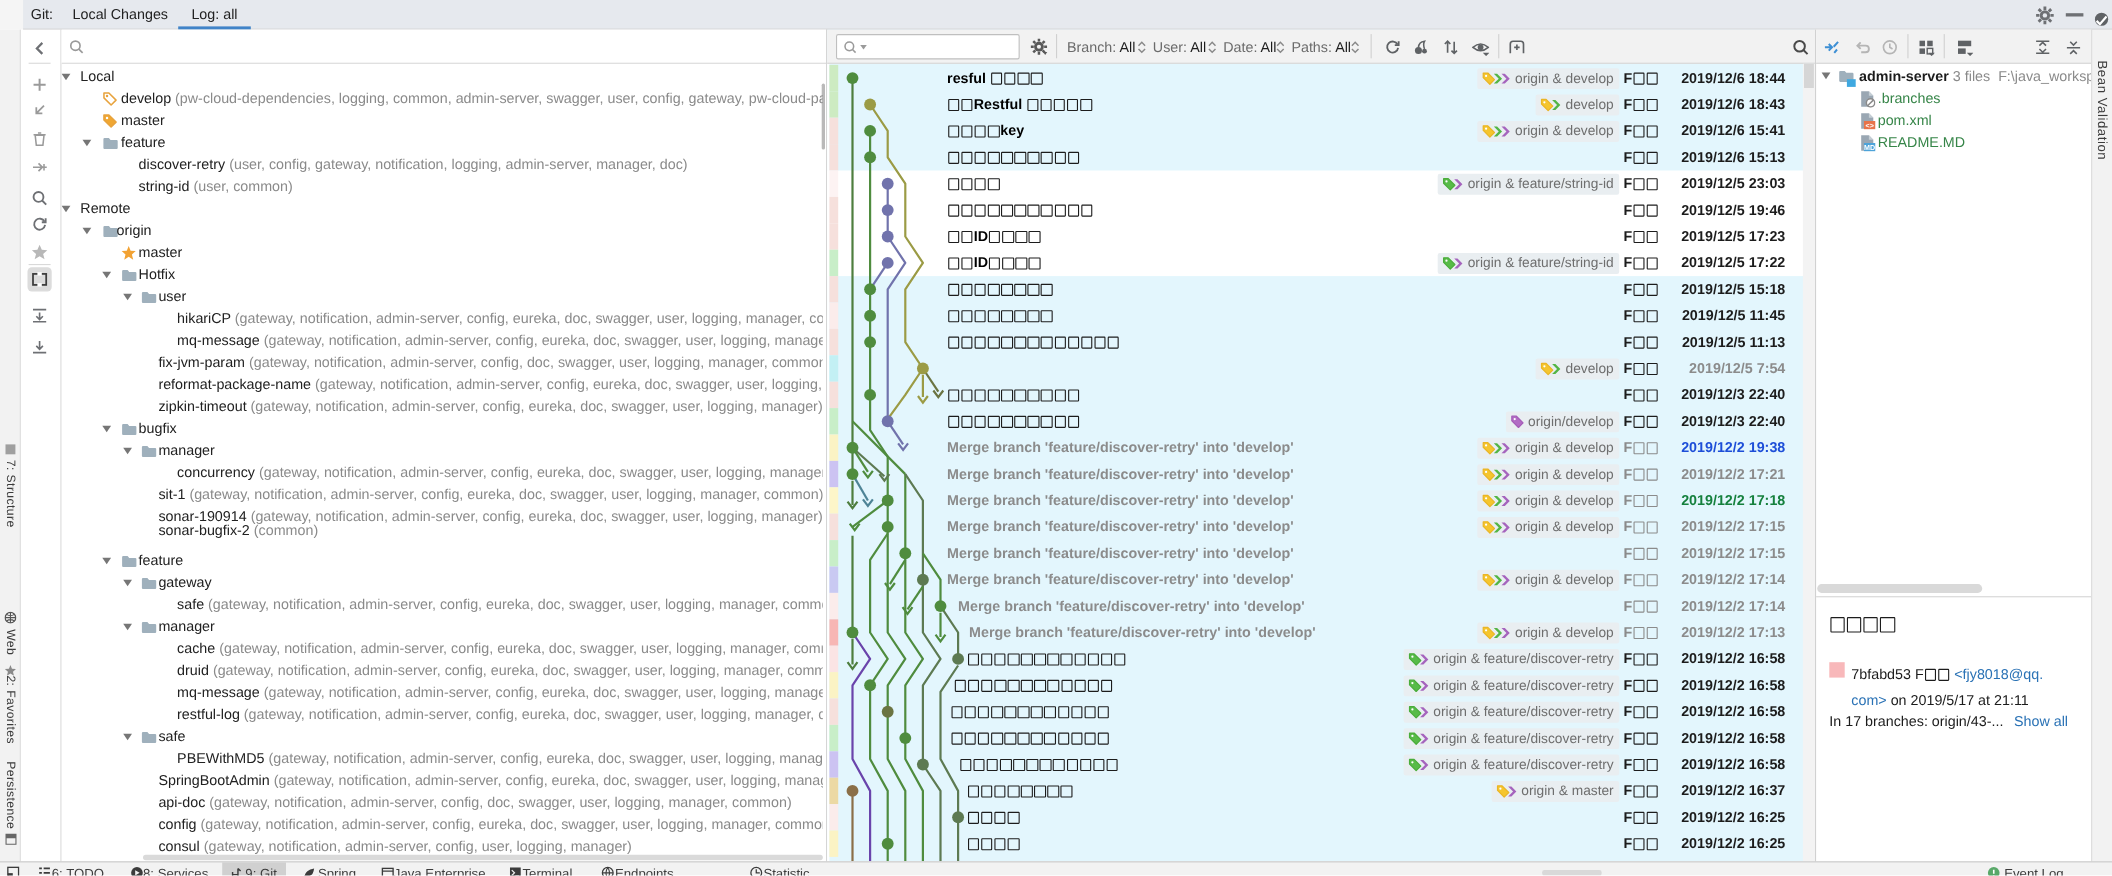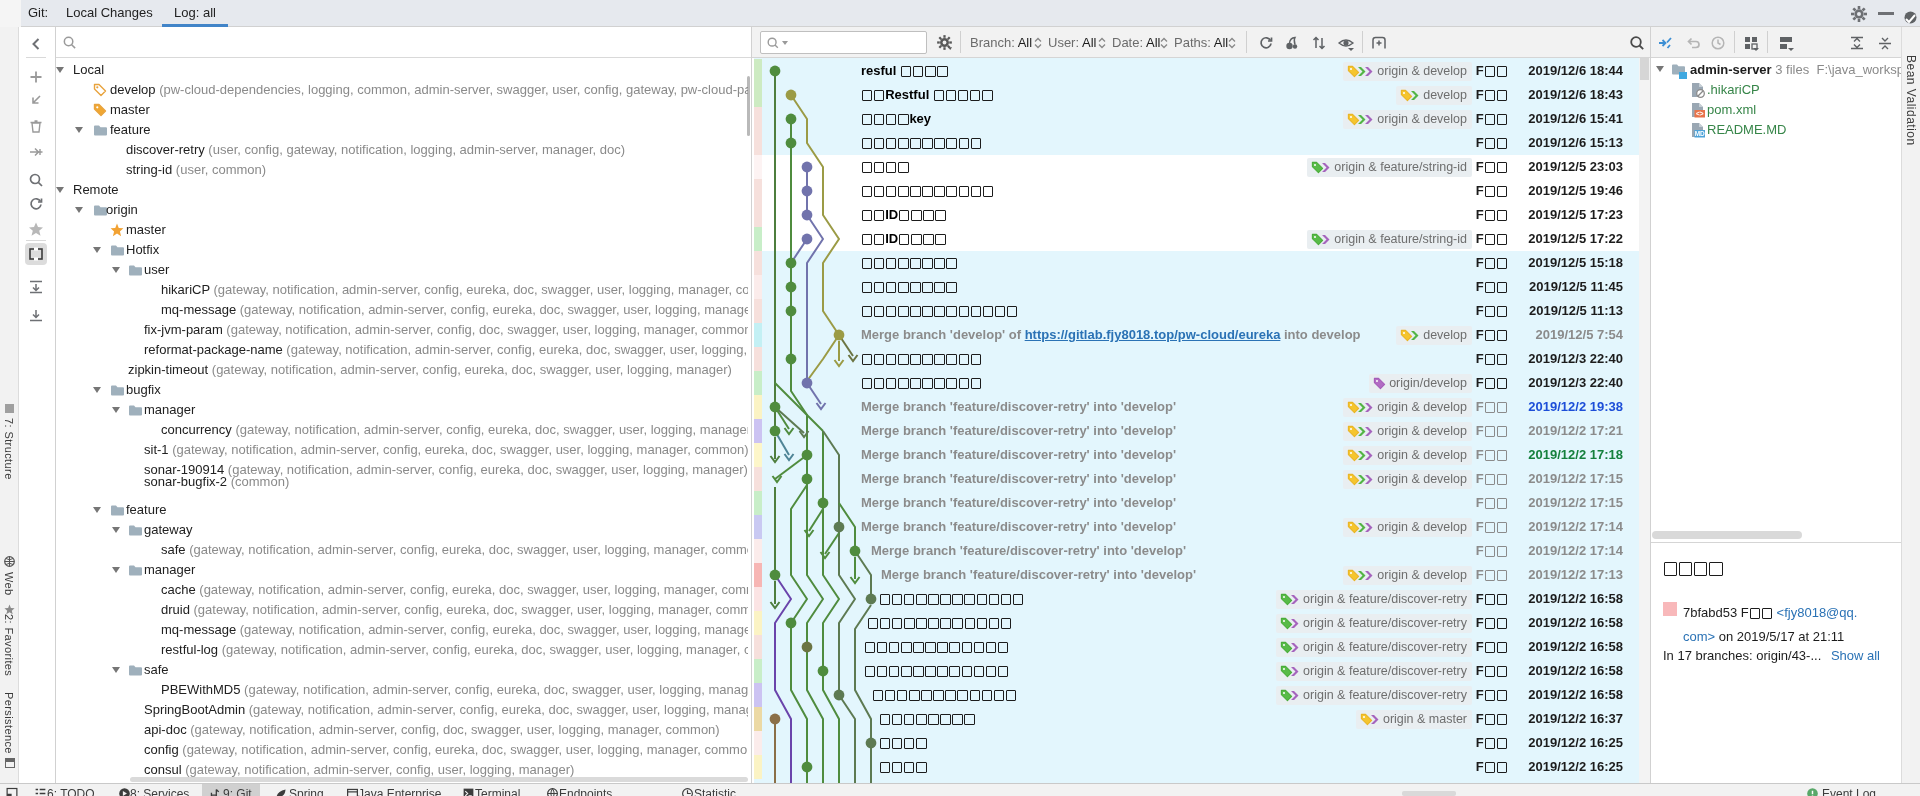--- a/index.html
+++ b/index.html
@@ -176,21 +176,21 @@
 <div class="tree-row" style="left:56px;top:300px;width:692px">
     <span class="abs" style="left:105px"><span style="color:#212121">mq-message</span><span class="g"> (gateway, notification, admin-server, config, eureka, doc, swagger, user, logging, manager, common)</span></span>
   </div>
 <div class="tree-row" style="left:56px;top:320px;width:692px">
     <span class="abs" style="left:88px"><span style="color:#212121">fix-jvm-param</span><span class="g"> (gateway, notification, admin-server, config, doc, swagger, user, logging, manager, common)</span></span>
   </div>
 <div class="tree-row" style="left:56px;top:340px;width:692px">
     <span class="abs" style="left:88px"><span style="color:#212121">reformat-package-name</span><span class="g"> (gateway, notification, admin-server, config, eureka, doc, swagger, user, logging, manager)</span></span>
   </div>
 <div class="tree-row" style="left:56px;top:360px;width:692px">
-    <span class="abs" style="left:72px"><span style="color:#212121">zipkin-timeout</span><span class="g"> (gateway, notification, admin-server, config, eureka, doc, swagger, user, logging, manager)</span></span>
+    <span class="abs" style="left:88px"><span style="color:#212121">zipkin-timeout</span><span class="g"> (gateway, notification, admin-server, config, eureka, doc, swagger, user, logging, manager)</span></span>
   </div>
 <div class="tree-row" style="left:56px;top:380px;width:692px">
     <span class="tri" style="left:37px;top:7px"></span>
     <svg class="abs" style="left:54px;top:4px" width="15" height="13" viewBox="0 0 15 13">
       <path d="M1,2.5 Q1,1.5 2,1.5 L6,1.5 L7.5,3.2 L13,3.2 Q14,3.2 14,4.2 L14,10.5 Q14,11.5 13,11.5 L2,11.5 Q1,11.5 1,10.5 Z" fill="#9fb0bc"></path>
     </svg>
     <span class="abs" style="left:70px"><span style="color:#212121">bugfix</span><span class="g"></span></span>
   </div>
 <div class="tree-row" style="left:56px;top:400px;width:692px">
     <span class="tri" style="left:56px;top:7px"></span>
@@ -476,21 +476,20 @@
     <span class="abs" style="left:109px"><span class="cj" style="width:10.5px;height:11.5px;border-color:#1c1c1c"></span><span class="cj" style="width:10.5px;height:11.5px;border-color:#1c1c1c"></span><span class="cj" style="width:10.5px;height:11.5px;border-color:#1c1c1c"></span><span class="cj" style="width:10.5px;height:11.5px;border-color:#1c1c1c"></span><span class="cj" style="width:10.5px;height:11.5px;border-color:#1c1c1c"></span><span class="cj" style="width:10.5px;height:11.5px;border-color:#1c1c1c"></span><span class="cj" style="width:10.5px;height:11.5px;border-color:#1c1c1c"></span><span class="cj" style="width:10.5px;height:11.5px;border-color:#1c1c1c"></span></span>
     <span class="abs" style="right:142px;color:#1c1c1c">F<span class="cj" style="width:10.5px;height:11.5px;border-color:#1c1c1c"></span><span class="cj" style="width:10.5px;height:11.5px;border-color:#1c1c1c"></span></span>
     <span class="abs" style="right:27px;color:#1c1c1c">2019/12/5 11:45</span>
   </div>
 <div class="lr" style="left:752px;top:299px;width:898px">
     <span class="abs" style="left:109px"><span class="cj" style="width:10.5px;height:11.5px;border-color:#1c1c1c"></span><span class="cj" style="width:10.5px;height:11.5px;border-color:#1c1c1c"></span><span class="cj" style="width:10.5px;height:11.5px;border-color:#1c1c1c"></span><span class="cj" style="width:10.5px;height:11.5px;border-color:#1c1c1c"></span><span class="cj" style="width:10.5px;height:11.5px;border-color:#1c1c1c"></span><span class="cj" style="width:10.5px;height:11.5px;border-color:#1c1c1c"></span><span class="cj" style="width:10.5px;height:11.5px;border-color:#1c1c1c"></span><span class="cj" style="width:10.5px;height:11.5px;border-color:#1c1c1c"></span><span class="cj" style="width:10.5px;height:11.5px;border-color:#1c1c1c"></span><span class="cj" style="width:10.5px;height:11.5px;border-color:#1c1c1c"></span><span class="cj" style="width:10.5px;height:11.5px;border-color:#1c1c1c"></span><span class="cj" style="width:10.5px;height:11.5px;border-color:#1c1c1c"></span><span class="cj" style="width:10.5px;height:11.5px;border-color:#1c1c1c"></span></span>
     <span class="abs" style="right:142px;color:#1c1c1c">F<span class="cj" style="width:10.5px;height:11.5px;border-color:#1c1c1c"></span><span class="cj" style="width:10.5px;height:11.5px;border-color:#1c1c1c"></span></span>
     <span class="abs" style="right:27px;color:#1c1c1c">2019/12/5 11:13</span>
   </div>
 <div class="lr" style="left:752px;top:323px;width:898px">
-    <span class="abs" style="left:109px"><span style="color:#8b8b8b">Merge branch 'develop' of </span><span style="color:#2a72b5;text-decoration:underline">https://gitlab.fjy8018.top/pw-cloud/eureka</span><span style="color:#8b8b8b"> into develop</span></span>
     <span class="pill" style="right:178px;top:2.5px">
       <svg width="13" height="13" viewBox="0 0 14 14" style="margin-right:1px">
         <path d="M6,1.5 L12.5,8 L8,12.5 L1.5,6 L1.5,1.5 Z" fill="#f5c52e" stroke="#eab525" stroke-width="1.2" stroke-linejoin="round"></path>
         <circle cx="4.3" cy="4.3" r="1.1" fill="#fff"></circle>
       </svg>
       <svg width="11" height="13" viewBox="0 0 11 13" style="margin-left:-4px">
         <path d="M1,2 L4,2 L8.5,6.5 L4,11 L1,11 L5.5,6.5 Z" fill="#53b545"></path>
       </svg>
       <span style="margin-left:2px">develop</span>
     </span>
@@ -844,21 +843,21 @@
     <path d="M1,2.5 Q1,1.5 2,1.5 L6,1.5 L7.5,3.2 L13,3.2 Q14,3.2 14,4.2 L14,10.5 Q14,11.5 13,11.5 L2,11.5 Q1,11.5 1,10.5 Z" fill="#9fb0bc"></path>
   </svg>
 <div class="abs" style="left:1679px;top:72px;width:8px;height:7px;background:#3fa8e0"></div>
 <div class="abs" style="left:1690px;top:62px;font-size:13px"><span class="b">admin-server</span> <span class="g">3 files</span>&nbsp; <span class="g">F:\java_worksp</span></div>
 <svg class="abs" style="left:1690px;top:82px" width="15" height="16" viewBox="0 0 15 16">
     <path d="M2,1 H9 L13,5 V15 H2 Z" fill="#9aa7b3"></path>
     <path d="M9,1 L9,5 H13 Z" fill="#c6cfd6"></path>
     <circle cx="10.5" cy="11.5" r="3.8" fill="#fff" stroke="#8a8a8a" stroke-width="1.3"></circle>
     <line x1="7.8" y1="14.2" x2="13.2" y2="8.8" stroke="#8a8a8a" stroke-width="1.3"></line>
   </svg>
-<div class="abs" style="left:1707px;top:82px;font-size:13px;color:#368548">.hikariCP</div>
+<div class="abs" style="left:1707px;top:82px;font-size:13px;color:#368548">.branches</div>
 <svg class="abs" style="left:1690px;top:102px" width="15" height="16" viewBox="0 0 15 16">
     <path d="M2,1 H9 L13,5 V15 H2 Z" fill="#9aa7b3"></path>
     <path d="M9,1 L9,5 H13 Z" fill="#c6cfd6"></path>
     <rect x="4.5" y="8" width="10.5" height="7.5" fill="#e8734a"></rect>
     <text x="9.7" y="14" font-size="6.5" font-weight="bold" fill="#fff" text-anchor="middle" font-family="Liberation Sans">&lt;&gt;</text>
   </svg>
 <div class="abs" style="left:1707px;top:102px;font-size:13px;color:#368548">pom.xml</div>
 <svg class="abs" style="left:1690px;top:122px" width="15" height="16" viewBox="0 0 15 16">
     <path d="M2,1 H9 L13,5 V15 H2 Z" fill="#9aa7b3"></path>
     <path d="M9,1 L9,5 H13 Z" fill="#c6cfd6"></path>

